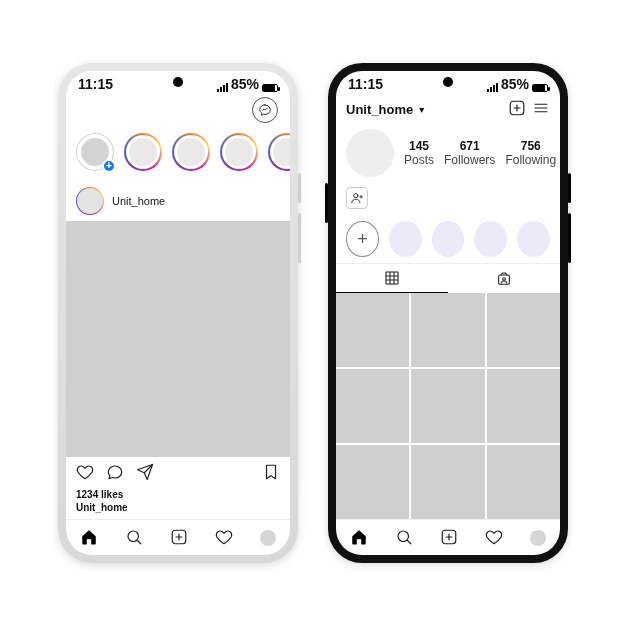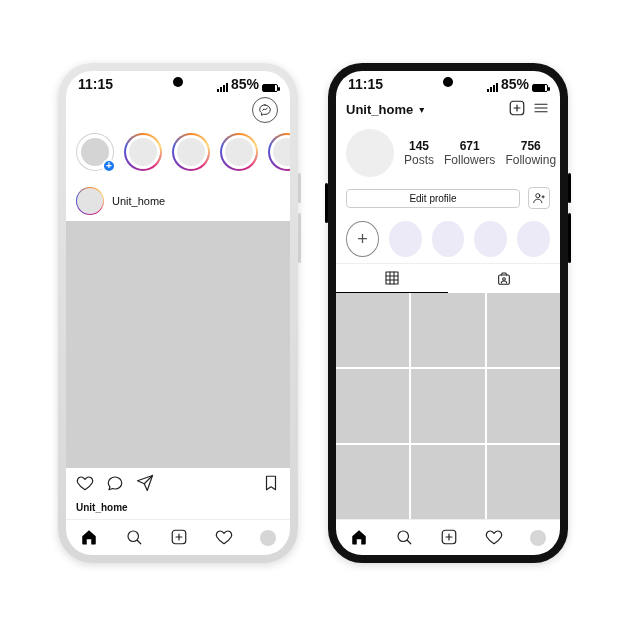--- a/index.html
+++ b/index.html
@@ -223,20 +223,21 @@
         <span><svg viewBox="0 0 24 24">
               <path d="M22 2L11 13"></path>
               <path d="M22 2L15 22l-4-9-9-4 20-7z"></path>
             </svg></span>
         <span class="spacer"></span>
         <span><svg viewBox="0 0 24 24">
               <path d="M6 3h12v18l-6-4-6 4V3z"></path>
             </svg></span>
       </div>
       <div class="post-meta">
+        <div class="likes">1234 likes</div>
         <div class="user">Unit_home</div>
       </div>
     </div>
 
     <div class="nav">
       <span><svg viewBox="0 0 24 24">
             <path fill="#000" stroke="none" d="M3 11l9-8 9 8v10a1 1 0 01-1 1h-5v-7h-6v7H4a1 1 0 01-1-1V11z"></path>
           </svg></span>
       <span><svg viewBox="0 0 24 24">
             <circle cx="11" cy="11" r="7"></circle>
@@ -299,21 +300,20 @@
         <div class="n">671</div>
         <div class="l">Followers</div>
       </div>
       <div class="stat">
         <div class="n">756</div>
         <div class="l">Following</div>
       </div>
     </div>
 
     <div class="editrow">
-      <div class="editbtn">Edit profile</div>
       <div class="discover">
         <svg viewBox="0 0 24 24">
             <circle cx="10" cy="8" r="3.5"></circle>
             <path d="M3 20c0-3.5 3.5-6 7-6s7 2.5 7 6"></path>
             <path d="M19 8v4M17 10h4"></path>
           </svg>
       </div>
     </div>
 
     <div class="highlights">

